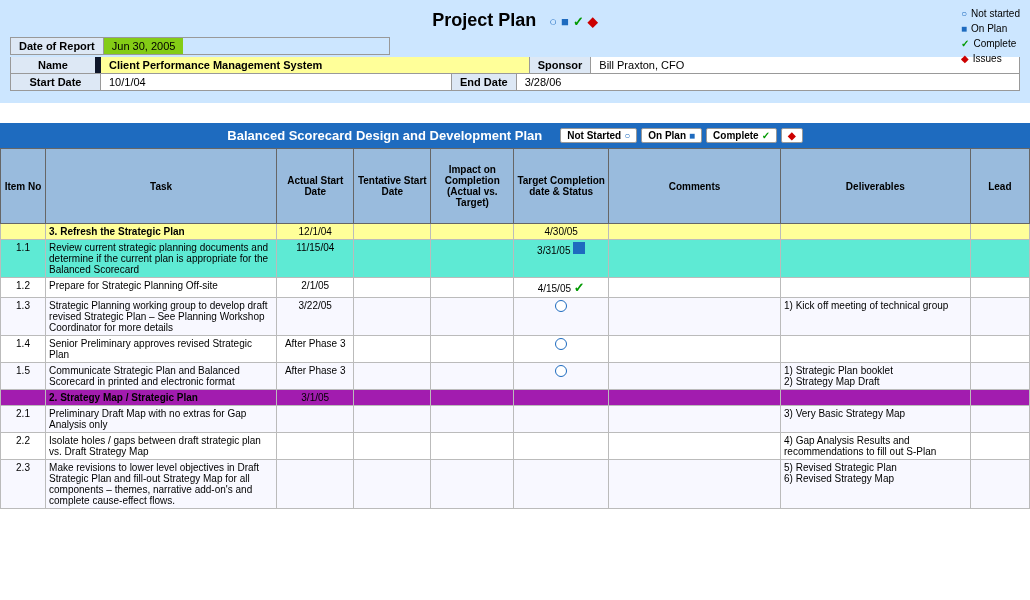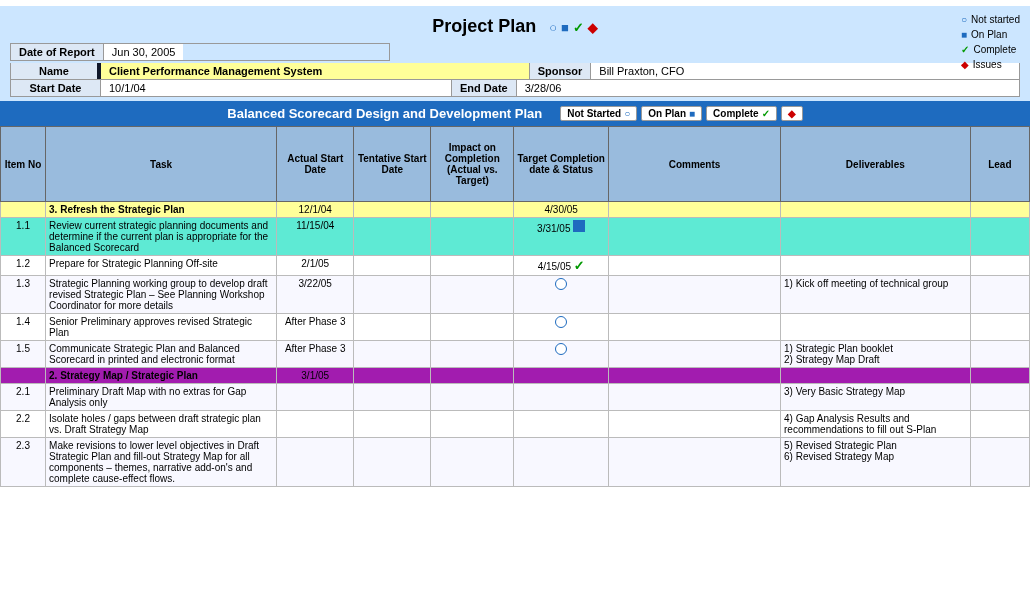--- a/index.html
+++ b/index.html
@@ -1,26 +1,26 @@
 <!DOCTYPE html>
 <html><head>
   <meta charset="utf-8">
   <style>
     * { box-sizing: border-box; margin: 0; padding: 0; }
     body { font-family: Arial, sans-serif; font-size: 11px; background: #fff; width: 1030px; height: 600px; overflow: hidden; }
 
-    .header-area { background: #cce6ff; padding: 6px 10px 4px 10px; position: relative; margin-top: 6px; }
+    .header-area { background: #cce6ff; padding: 6px 10px 12px 10px; position: relative; }
     .title { text-align: center; font-size: 18px; font-weight: bold; color: #000; padding: 4px 0 2px 0; }
     .title-icons { display: inline-flex; gap: 4px; align-items: center; margin-left: 8px; }
 
     .legend { position: absolute; top: 6px; right: 10px; font-size: 10px; line-height: 1.5; }
     .legend-item { display: flex; align-items: center; gap: 4px; }
     .meta-label { background: #dde8f5; font-weight: bold; padding: 2px 8px; }
 
-    .section-header { background: #1e6bbf; color: #fff; font-weight: bold; font-size: 13px; text-align: center; padding: 5px; display: flex; align-items: center; justify-content: center; gap: 8px; }
+    .section-header { background: #1e6bbf; color: #fff; font-weight: bold; font-size: 13px; text-align: center; padding: 5px; display: flex; align-items: center; justify-content: center; gap: 8px; margin-top: 20px; }
     .status-badges { display: flex; gap: 4px; align-items: center; margin-left: 10px; }
     .badge { border: 1px solid #999; padding: 1px 6px; font-size: 10px; background: #fff; color: #000; border-radius: 2px; display: flex; align-items: center; gap: 3px; }
 
     table.main-table { width: 100%; border-collapse: collapse; font-size: 10px; }
     table.main-table th { background: #99bbdd; border: 1px solid #666; padding: 15px 3px; text-align: center; font-weight: bold; vertical-align: middle; color: #000; }
     table.main-table td { border: 1px solid #bbb; padding: 2px 3px; vertical-align: top; }
     .center { text-align: center; vertical-align: middle; }
 
     .icon-circle { width: 12px; height: 12px; border-radius: 50%; border: 1px solid #1e6bbf; display: inline-block; background: #fff; }
     .icon-square { width: 12px; height: 12px; background: #1e6bbf; display: inline-block; }
@@ -64,25 +64,25 @@
       <span>Complete</span>
     </div>
     <div class="legend-item">
       <span style="color:#cc0000;">◆</span>
       <span>Issues</span>
     </div>
   </div>
 
   <div style="display:flex; align-items:center; gap:0; margin-top:4px; border:1px solid #999; width:380px;">
     <div class="meta-label" style="background:#dde8f5; font-weight:bold; padding:2px 8px; border-right:1px solid #999;">Date of Report</div>
-    <div style="padding:2px 8px; background:#ffffff;">Jun 30, 2005</div>
+    <div style="padding:2px 8px; background:#84cc16;">Jun 30, 2005</div>
   </div>
 
   <div style="display:flex; align-items:center; gap:0; margin-top:2px; border:1px solid #999; border-top:none;">
-    <div style="background:#dde8f5; font-weight:bold; padding:2px 8px; border-right:4px solid #0f172a; min-width:90px; text-align:center;">Name</div>
+    <div style="background:#dde8f5; font-weight:bold; padding:2px 8px; border-right:6px solid #0f172a; min-width:90px; text-align:center;">Name</div>
     <div style="padding:2px 8px; background:#ffff99; flex:1; min-width:350px; font-weight:bold;">Client Performance Management System</div>
     <div style="background:#dde8f5; font-weight:bold; padding:2px 8px; border-left:1px solid #999; border-right:1px solid #999;">Sponsor</div>
     <div style="padding:2px 8px; background:#fff; flex:1;">Bill Praxton, CFO</div>
   </div>
 
   <div style="display:flex; align-items:center; gap:0; border:1px solid #999; border-top:none;">
     <div style="background:#dde8f5; font-weight:bold; padding:2px 8px; border-right:1px solid #999; min-width:90px; text-align:center;">Start Date</div>
     <div style="padding:2px 8px; background:#fff; min-width:350px;">10/1/04</div>
     <div style="background:#dde8f5; font-weight:bold; padding:2px 8px; border-left:1px solid #999; border-right:1px solid #999;">End Date</div>
     <div style="padding:2px 8px; background:#fff; flex:1;">3/28/06</div>

